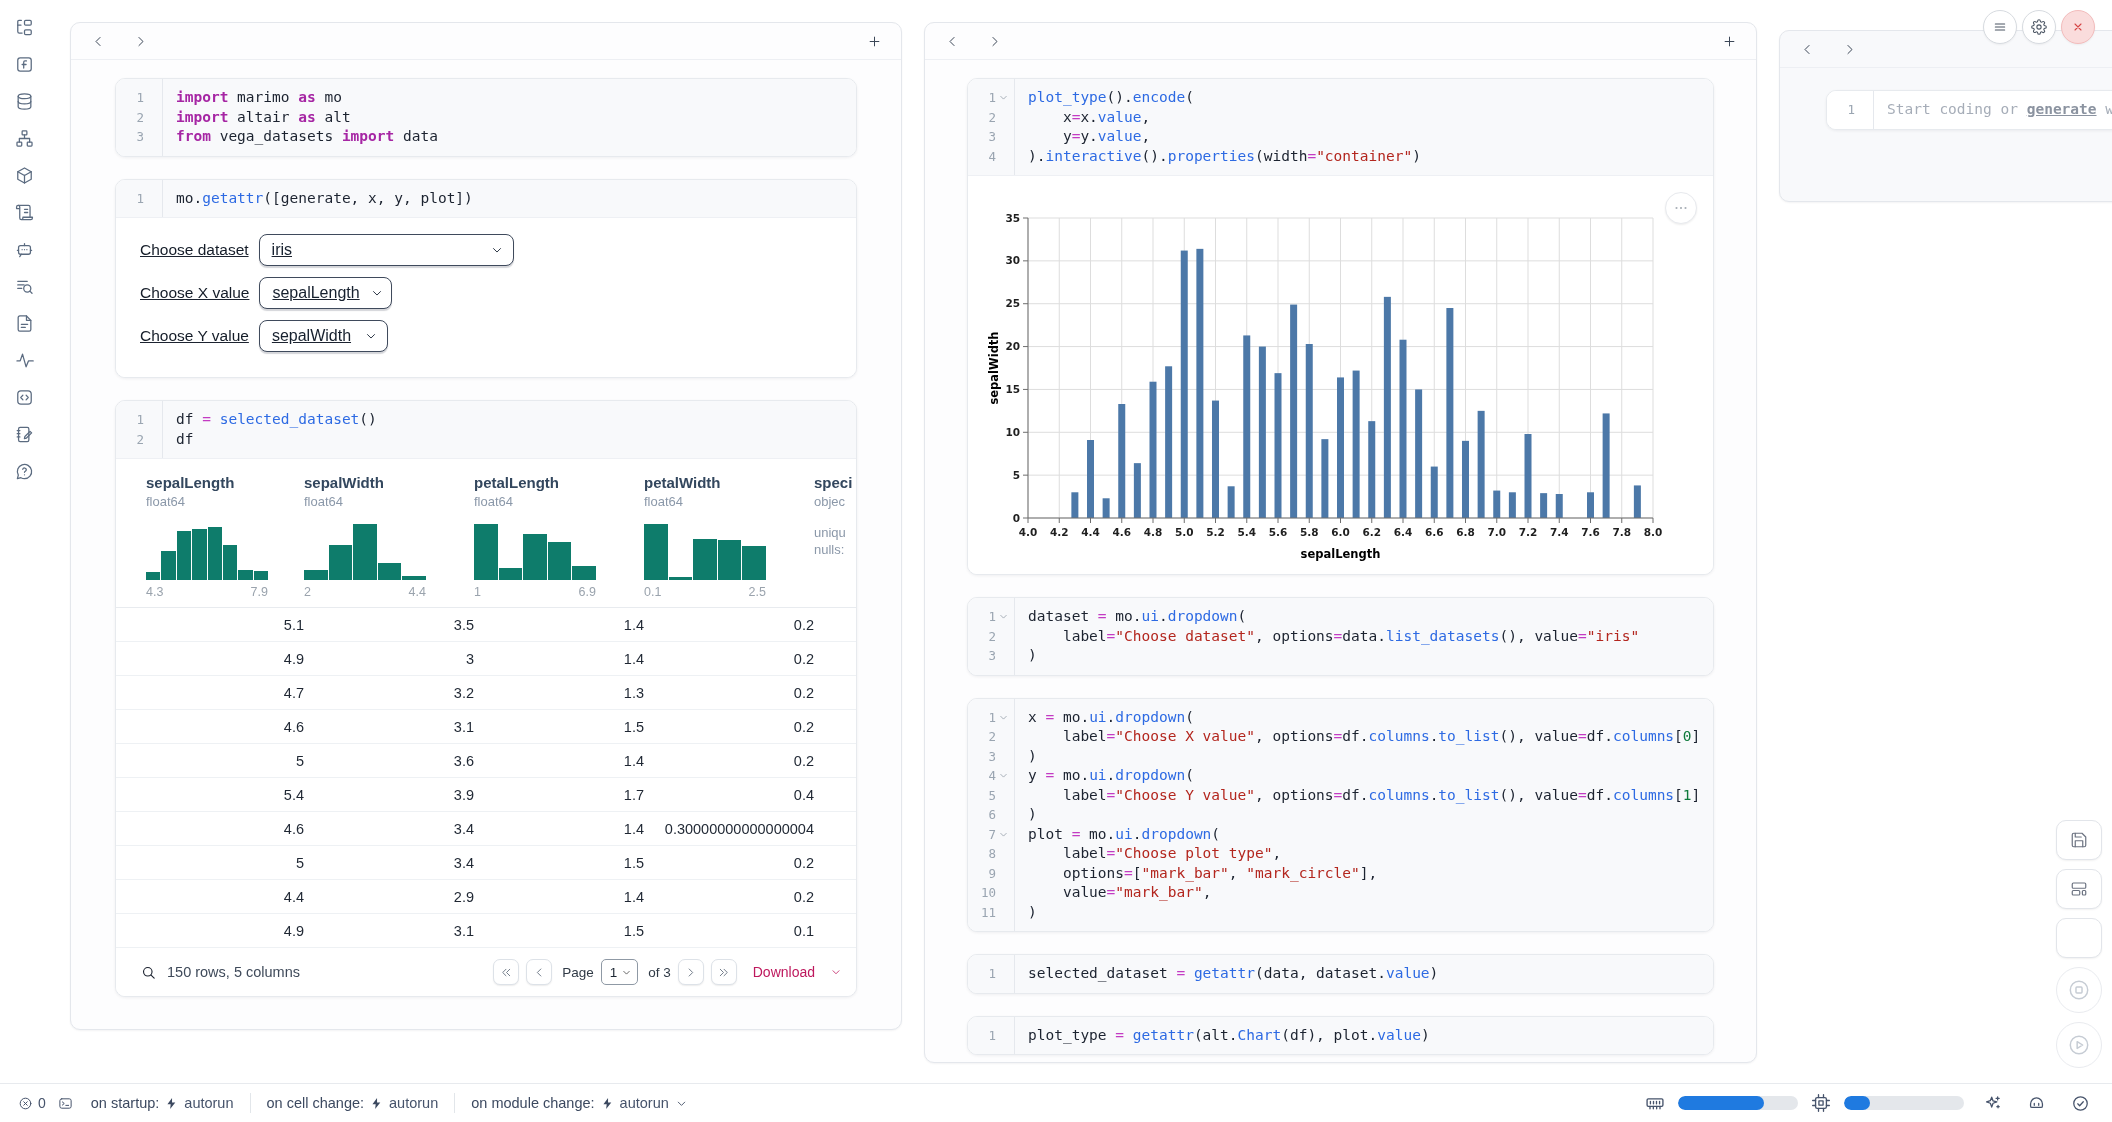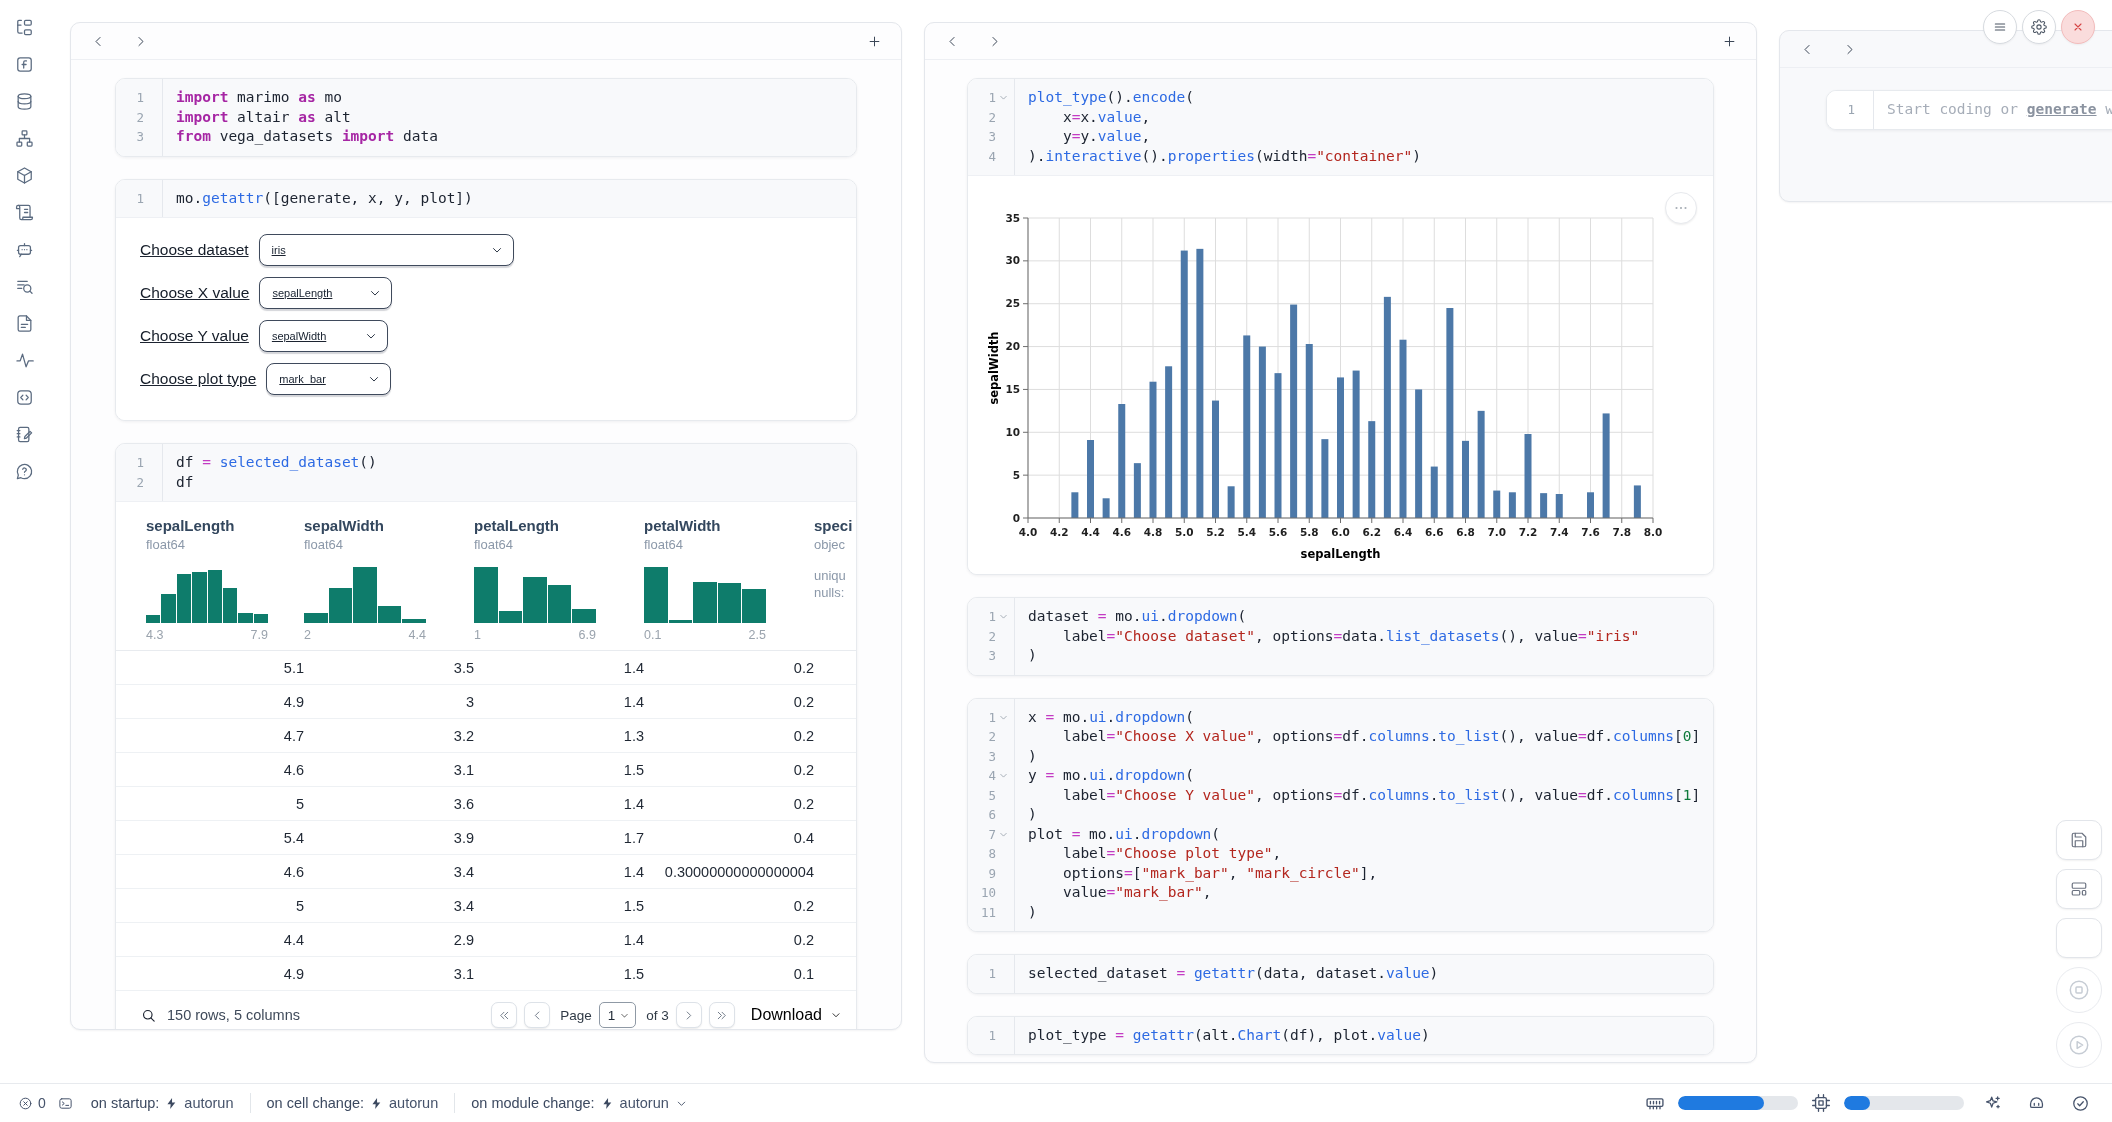--- a/index.html
+++ b/index.html
@@ -50,21 +50,21 @@
   .tk-g{color:#a6adb8;}
   .tk-glink{color:#8b93a0;text-decoration:underline;font-weight:600;}
   .output{border-top:1px solid #eef0f4;background:#fff;}
 
   
   .drops{padding:16px 24px 14px;}
   .drow{display:flex;align-items:center;margin-bottom:11px;text-decoration:underline;}
   .dlab{font-size:15.5px;color:#141c28;margin-right:10px;}
   .dsel{height:30px;border:1px solid #3f4a5c;border-radius:8px;background:#fff;display:flex;align-items:center;
     padding:0 9px 0 12px;box-shadow:0 1.5px 1px rgba(15,23,42,.18);cursor:pointer;}
-  .dval{font-size:11px;color:#16202e;flex:1;}
+  .dval{font-size:16px;color:#16202e;flex:1;}
   .dsel .ic{color:#1f2a3a;margin-left:10px;}
 
   
   .tblwrap{overflow:hidden;}
   .thead{display:flex;padding:14px 0 0 30px;}
   .thcol{flex:none;}
   .thname{font-size:15px;font-weight:700;color:#33475e;line-height:20px;}
   .thtype{font-size:13px;color:#8b98a9;line-height:17px;}
   .hist{display:flex;align-items:flex-end;gap:1px;width:122px;height:58px;margin-top:12px;}
   .hbar{flex:1;background:#0e7c6b;}
@@ -77,21 +77,21 @@
   .tfoot{display:flex;align-items:center;height:48px;padding:0 14px 0 24px;}
   .tsum{font-size:14.5px;color:#3f4a5a;margin-left:10px;}
   .tfoot .spacer{flex:1;}
   .pgbtn{width:26px;height:26px;border:1px solid #dde2e8;border-radius:7px;background:#fff;display:flex;
     align-items:center;justify-content:center;color:#5f6b7a;box-shadow:0 1px 1.5px rgba(0,0,0,.08);
     margin-left:7px;cursor:pointer;}
   .pglab{font-size:13.5px;color:#303a46;margin-left:10px;}
   .psel{height:24px;border:1px solid #8f99a5;border-radius:5px;display:flex;align-items:center;
     padding:0 5px 0 8px;font-size:13.5px;color:#1d2733;margin-left:7px;background:#fff;cursor:pointer;}
   .psel .ic{color:#333;margin-left:4px;}
-  .dl{font-size:16px;color:#000000;margin-left:16px;display:flex;align-items:center;gap:8px;cursor:pointer;}
+  .dl{font-size:14px;color:#be185d;margin-left:16px;display:flex;align-items:center;gap:15px;cursor:pointer;}
 
   
   .chartout{position:relative;padding:14px 12px 8px 16px;}
   .morebtn{position:absolute;top:16px;right:16px;width:30px;height:30px;border-radius:50%;background:#fff;
     border:1px solid #e8eaee;box-shadow:0 1px 2px rgba(0,0,0,.07);display:flex;align-items:center;
     justify-content:center;color:#a6adb5;cursor:pointer;}
   .chartout svg text{font-family:"DejaVu Sans",sans-serif;}
 
   
   #winctl{position:absolute;top:10px;right:17px;display:flex;gap:5px;}
@@ -289,31 +289,20 @@
                 <svg viewBox="0 0 24 24" width="14" height="14" fill="none" stroke="currentColor" stroke-width="1.6" stroke-linecap="round" stroke-linejoin="round">
                   <path d="M6 9.5l6 6 6-6"></path>
                 </svg>
               </span>
             </div>
           </div>
           <div class="drow">
             <span class="dlab">Choose Y value</span>
             <div class="dsel" style="width: 106px;">
               <span class="dval">sepalWidth</span>
-              <span class="ic">
-                <svg viewBox="0 0 24 24" width="14" height="14" fill="none" stroke="currentColor" stroke-width="1.6" stroke-linecap="round" stroke-linejoin="round">
-                  <path d="M6 9.5l6 6 6-6"></path>
-                </svg>
-              </span>
-            </div>
-          </div>
-          <div class="drow">
-            <span class="dlab">Choose plot type</span>
-            <div class="dsel" style="width: 102px;">
-              <span class="dval">mark_bar</span>
               <span class="ic">
                 <svg viewBox="0 0 24 24" width="14" height="14" fill="none" stroke="currentColor" stroke-width="1.6" stroke-linecap="round" stroke-linejoin="round">
                   <path d="M6 9.5l6 6 6-6"></path>
                 </svg>
               </span>
             </div>
           </div>
         </div>
       </div>
       <div class="cell">

